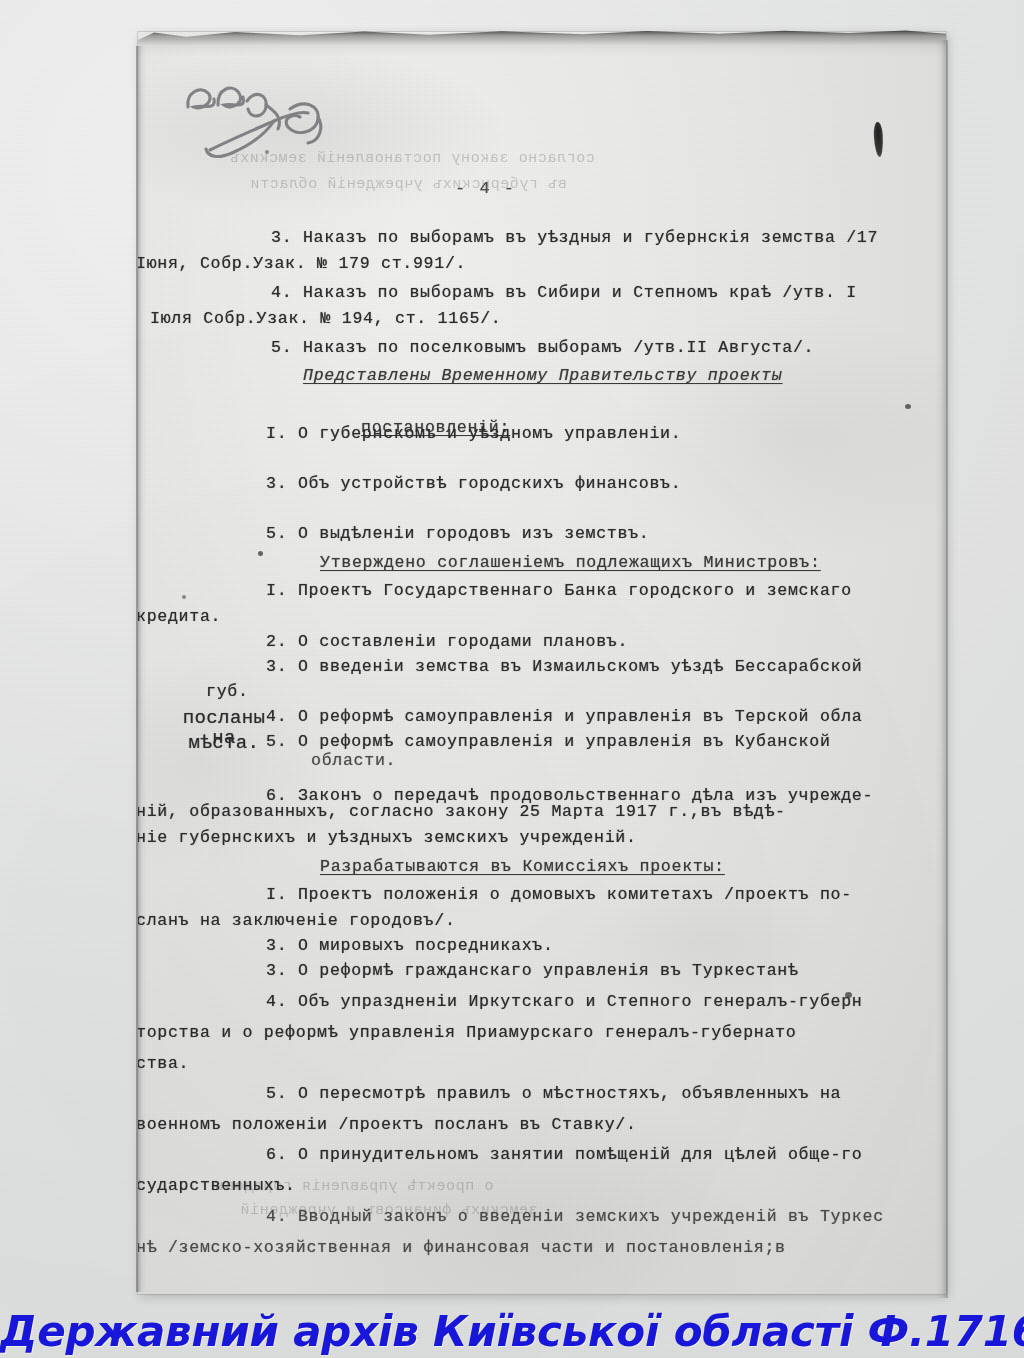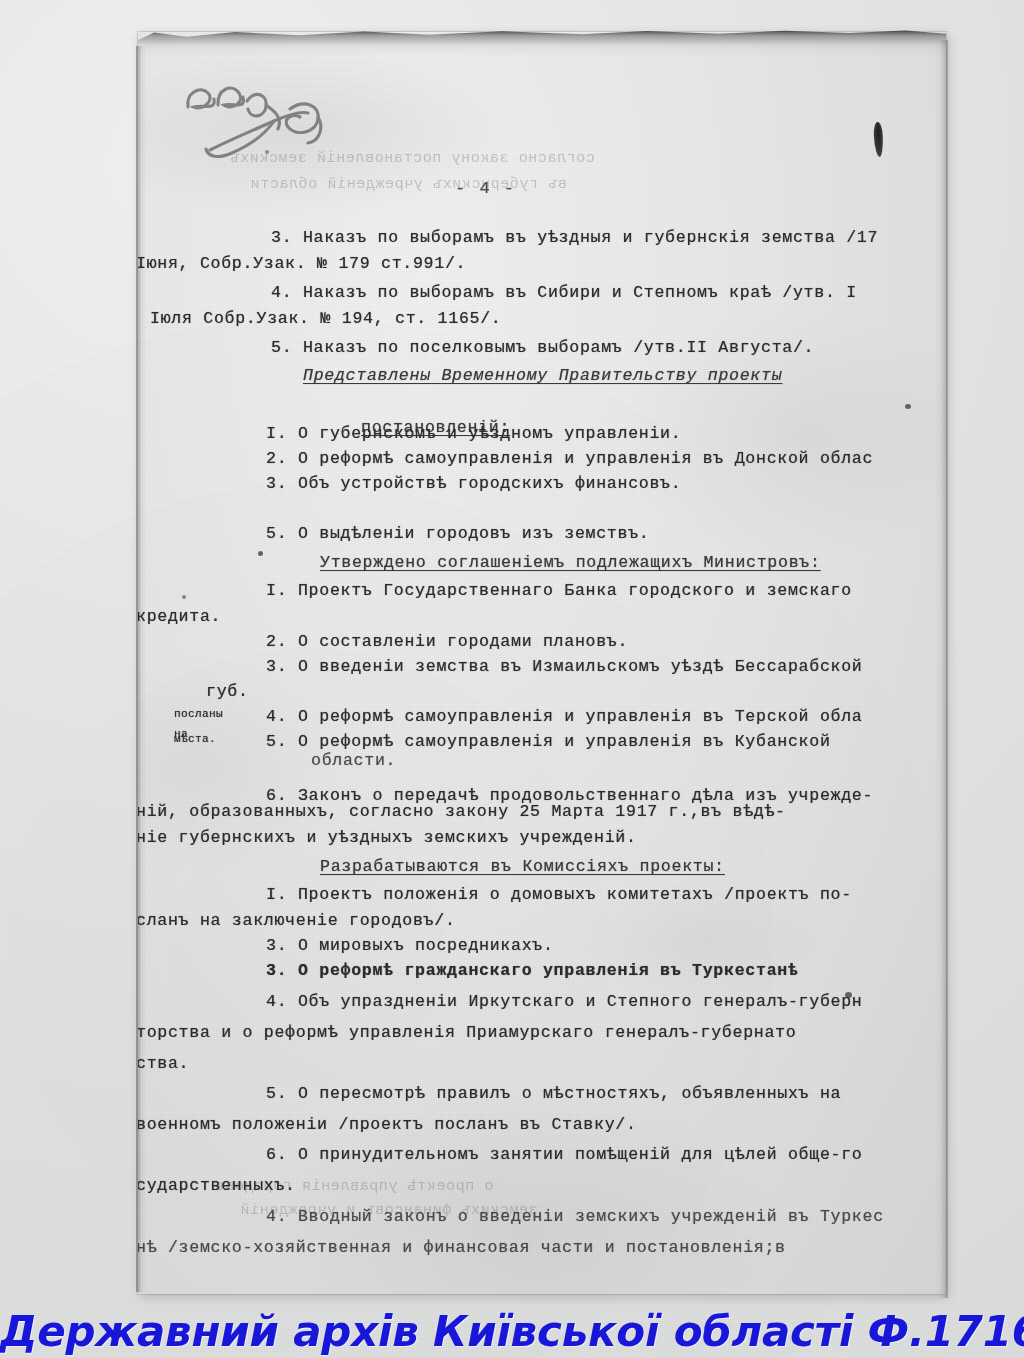--- a/index.html
+++ b/index.html
@@ -91,21 +91,21 @@
     font-family:"Liberation Mono","DejaVu Sans Mono",monospace;
     font-size:16.5px;
     line-height:1;
     letter-spacing:.75px;
     color:#2c2c2c;
     text-shadow:0 0 1.1px rgba(60,60,60,.55), .4px .3px 0 rgba(80,80,80,.30);
     pointer-events:auto;
   }
   .tl.und{ text-decoration:underline; text-underline-offset:3px; text-decoration-thickness:1px; }
   .tl.pgnum{ font-size:17px; letter-spacing:2px; }
-  .tl.margin{ font-size:11px; letter-spacing:.4px; }
+  .tl.margin{ font-size:19px; letter-spacing:.4px; text-align:center; }
 
   
   .f1{opacity:.92}
   .f2{opacity:.82}
 
   
   #hand{
     position:absolute;left:170px;top:55px;width:190px;height:115px;
     pointer-events:auto;
   }
@@ -180,21 +180,20 @@
 
     <div class="tl" style="left:133px;top:253px;">4. Наказъ по выборамъ въ Сибири и Степномъ краѣ /утв. I</div>
     <div class="tl" style="left:-2px;top:279px;padding-left:14px;">Iюля Собр.Узак. № 194, ст. 1165/.</div>
 
     <div class="tl" style="left:133px;top:308px;">5. Наказъ по поселковымъ выборамъ /утв.II Августа/.</div>
 
     <div class="tl und f1" style="left:165px;top:336px;font-style:italic;">Представлены Временному Правительству проекты</div>
     <div class="tl und f1" style="left:223px;top:364px;margin-top:24px;">постановленій:</div>
 
     <div class="tl" style="left:128px;top:394px;">I. О губернскомъ и уѣздномъ управленіи.</div>
-    <div class="tl" style="left:128px;top:419px;">2. О реформѣ самоуправленія и управленія въ Донской облас</div>
     <div class="tl" style="left:128px;top:444px;">3. Объ устройствѣ городскихъ финансовъ.</div>
     <div class="tl" style="left:128px;top:494px;">5. О выдѣленіи городовъ изъ земствъ.</div>
 
     <div class="tl und f1" style="left:182px;top:523px;">Утверждено соглашеніемъ подлежащихъ Министровъ:</div>
 
     <div class="tl" style="left:128px;top:551px;">I. Проектъ Государственнаго Банка городского и земскаго</div>
     <div class="tl" style="left:-2px;top:577px;">кредита.</div>
     <div class="tl" style="left:128px;top:602px;">2. О составленіи городами плановъ.</div>
     <div class="tl" style="left:128px;top:627px;">3. О введеніи земства въ Измаильскомъ уѣздѣ Бессарабской</div>
     <div class="tl" style="left:68px;top:652px;">губ.</div>
@@ -204,21 +203,21 @@
 
     <div class="tl" style="left:128px;top:756px;">6. Законъ о передачѣ продовольственнаго дѣла изъ учрежде-</div>
     <div class="tl" style="left:-2px;top:772px;">ній, образованныхъ, согласно закону 25 Марта 1917 г.,въ вѣдѣ-</div>
     <div class="tl" style="left:-2px;top:798px;">ніе губернскихъ и уѣздныхъ земскихъ учрежденій.</div>
 
     <div class="tl und f1" style="left:182px;top:827px;">Разрабатываются въ Комиссіяхъ проекты:</div>
 
     <div class="tl" style="left:128px;top:855px;">I. Проектъ положенія о домовыхъ комитетахъ /проектъ по-</div>
     <div class="tl" style="left:-2px;top:881px;">сланъ на заключеніе городовъ/.</div>
     <div class="tl" style="left:128px;top:906px;">3. О мировыхъ посредникахъ.</div>
-    <div class="tl" style="left:128px;top:931px;font-weight:bold;">3. О реформѣ гражданскаго управленія въ Туркестанѣ</div>
+    <div class="tl" style="left:128px;top:931px;">3. О реформѣ гражданскаго управленія въ Туркестанѣ</div>
     <div class="tl" style="left:128px;top:962px;">4. Объ упраздненіи Иркутскаго и Степного генералъ-губерн</div>
     <div class="tl" style="left:-2px;top:993px;">торства и о реформѣ управленія Приамурскаго генералъ-губернато</div>
     <div class="tl" style="left:-2px;top:1024px;">ства.</div>
     <div class="tl" style="left:128px;top:1054px;">5. О пересмотрѣ правилъ о мѣстностяхъ, объявленныхъ на</div>
     <div class="tl" style="left:-2px;top:1085px;">военномъ положеніи /проектъ посланъ въ Ставку/.</div>
     <div class="tl" style="left:128px;top:1115px;">6. О принудительномъ занятии помѣщеній для цѣлей обще-го</div>
     <div class="tl" style="left:-2px;top:1146px;">сударственныхъ.</div>
     <div class="tl f2" style="left:128px;top:1177px;">4. Вводный законъ о введеніи земскихъ учрежденій въ Туркес</div>
     <div class="tl f2" style="left:-2px;top:1208px;">нѣ /земско-хозяйственная и финансовая части и постановленія;в</div>
 

